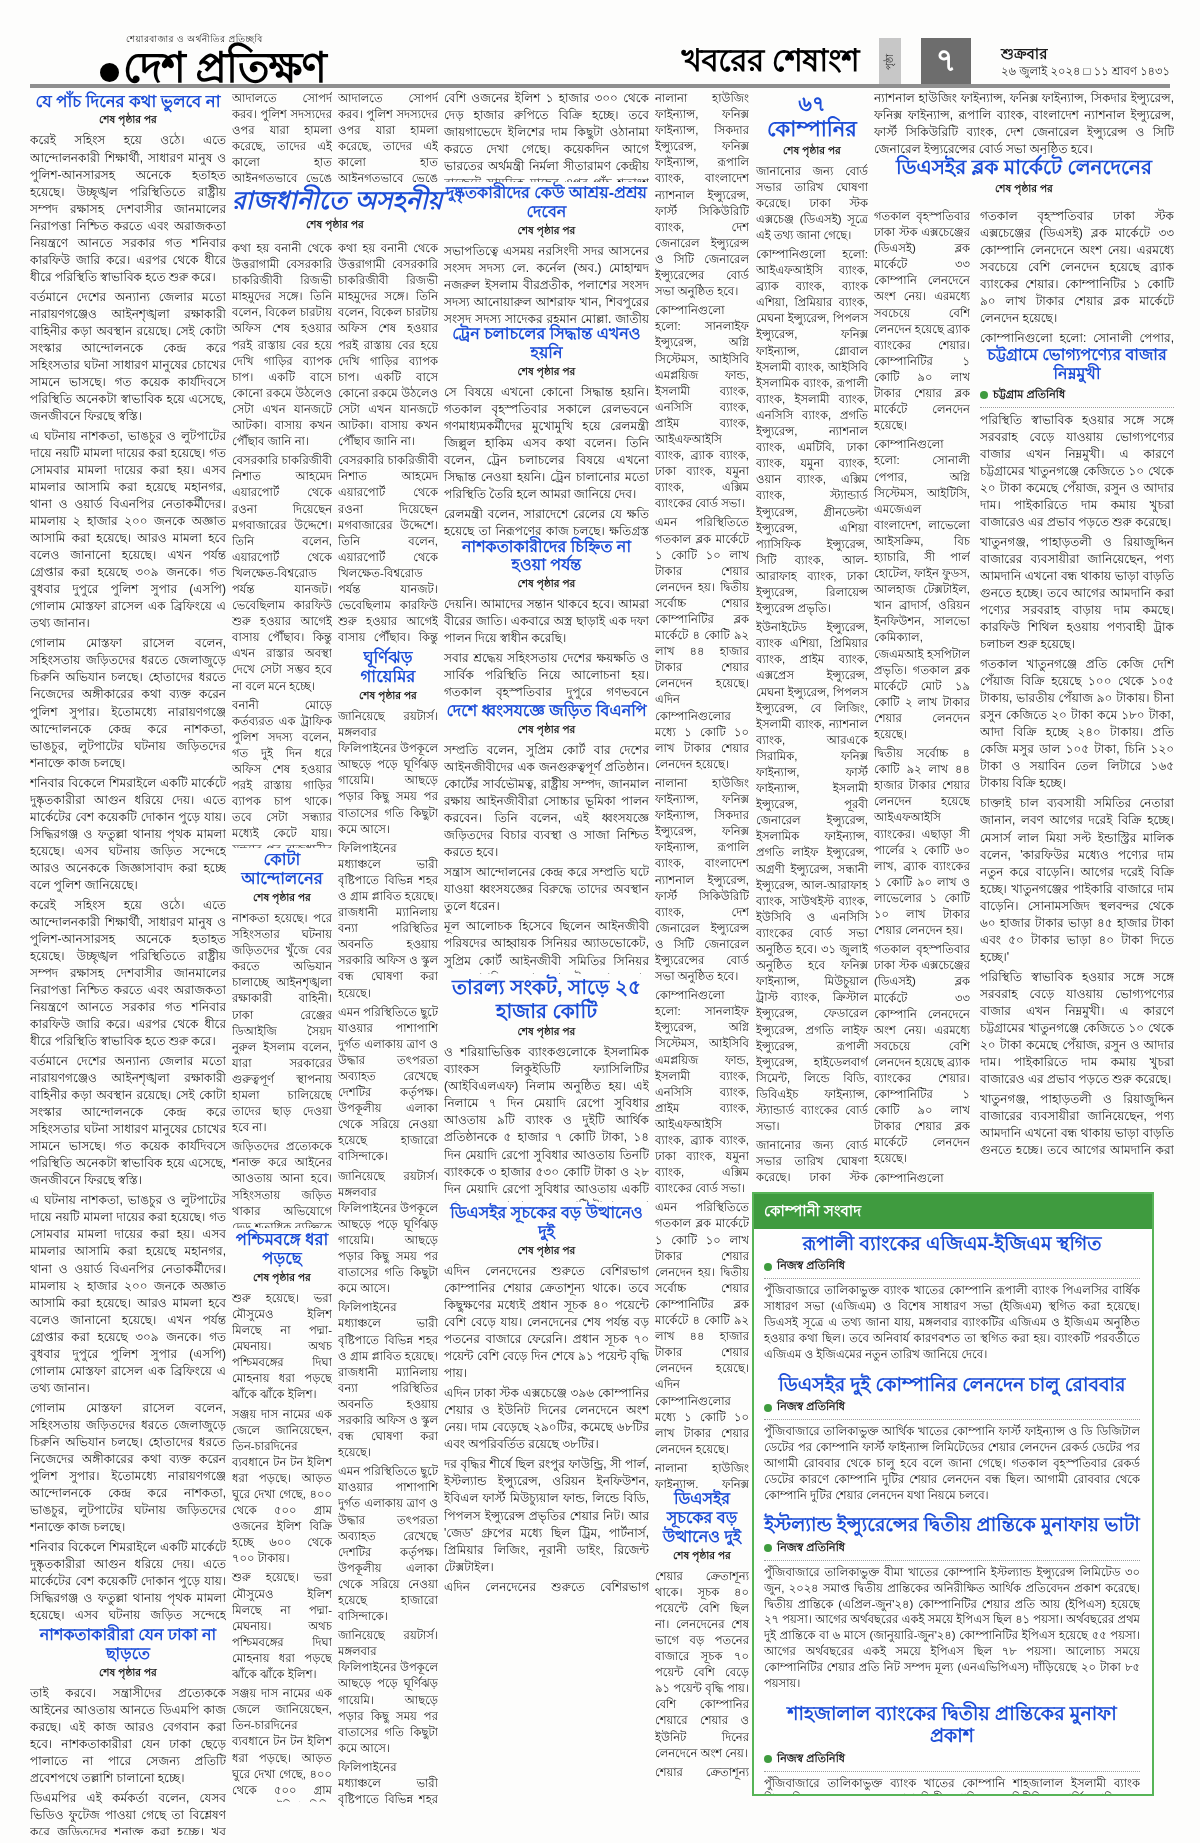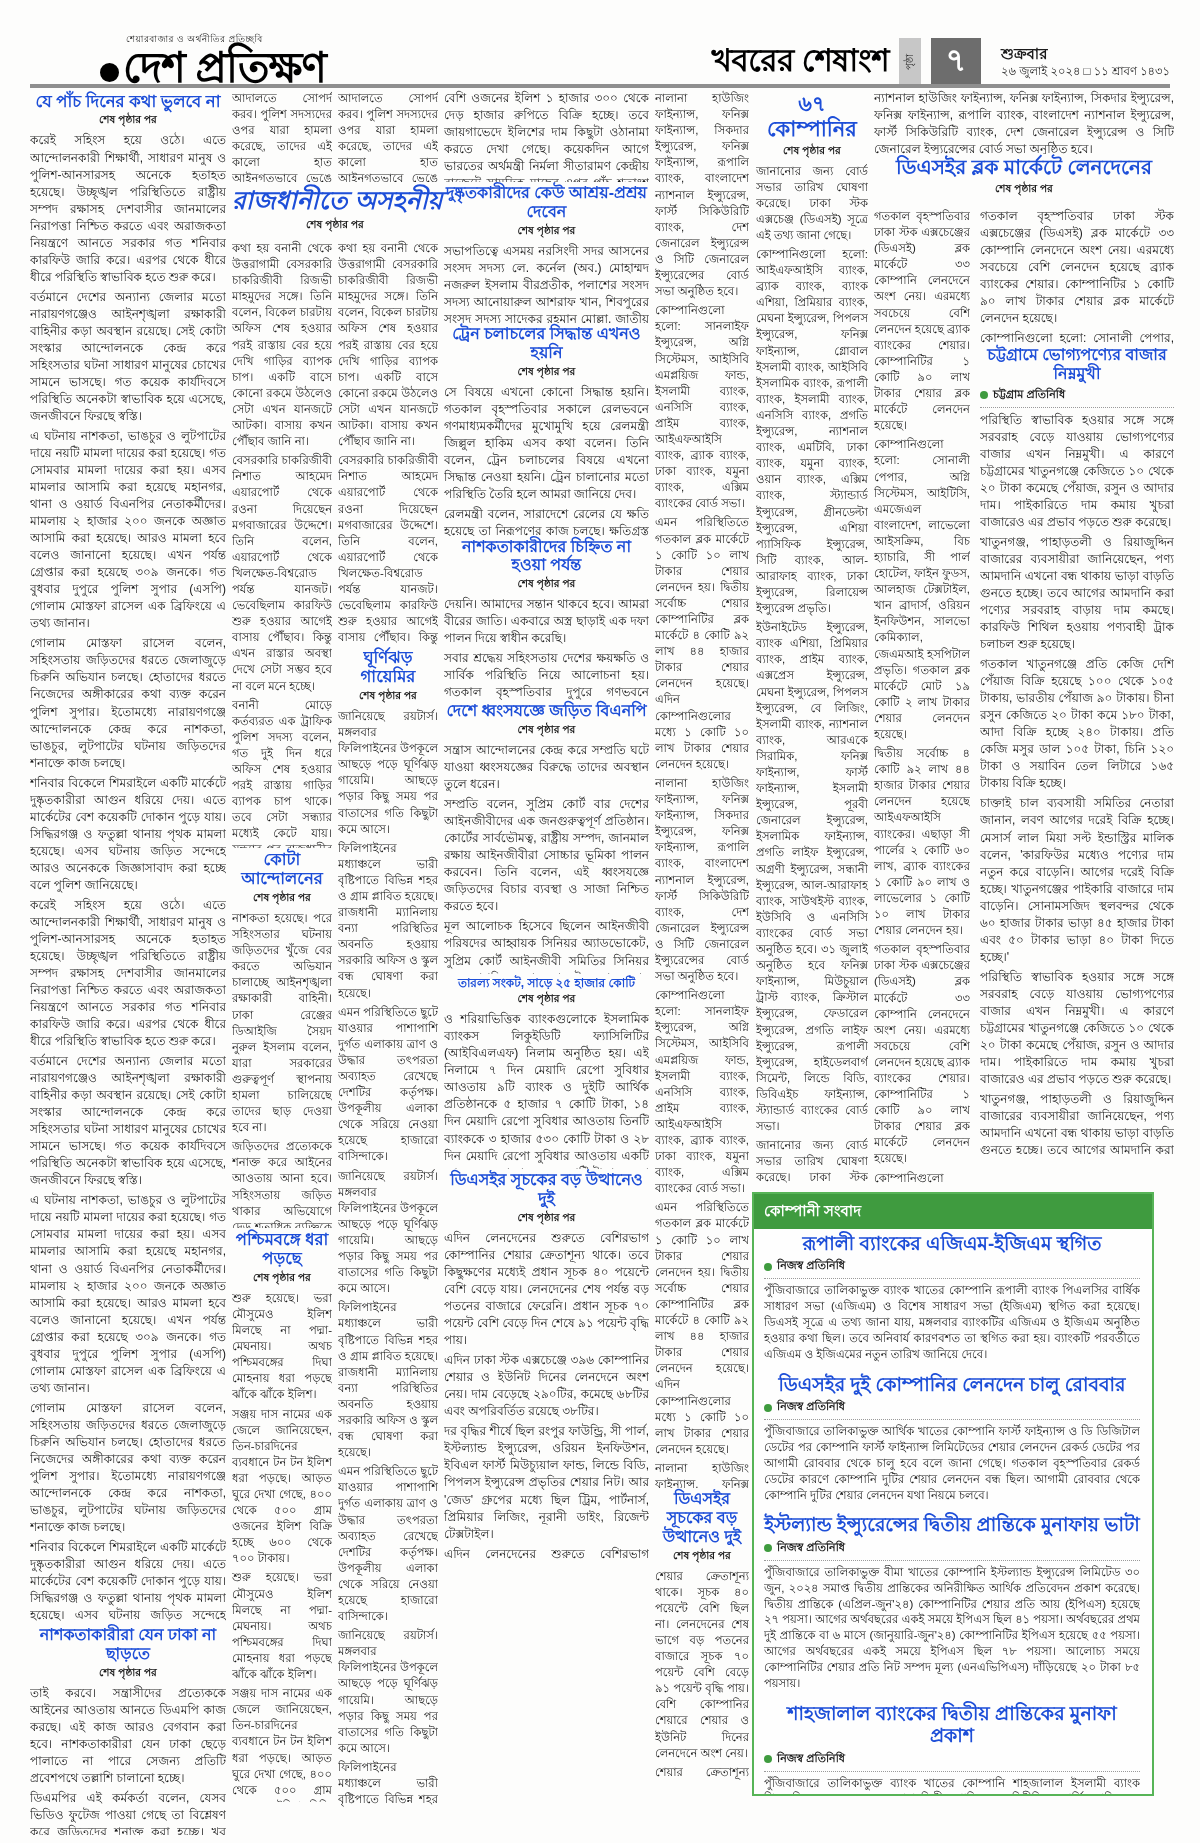--- a/index.html
+++ b/index.html
@@ -43,21 +43,21 @@
   .box-item .body p{font-size:11.5px;line-height:1.38;}
 </style>
 </head>
 <body>
 
 <div class="abs" style="left:30px;top:32px;width:1140px;height:52px;">
   <div class="abs" style="left:70px;top:0;">
     <div id="masthead-tagline">শেয়ারবাজার ও অর্থনীতির প্রতিচ্ছবি</div>
     <div id="masthead-title"><span class="seal"></span><span>দেশ প্রতিক্ষণ</span></div>
   </div>
-  <div class="abs" style="right:0;top:4px;display:flex;align-items:center;gap:10px;">
+  <div class="abs" style="right:0;top:4px;display:flex;align-items:center;gap:20px;">
     <div id="section-title">খবরের শেষাংশ</div>
     <div class="pagebox-label">পৃষ্ঠা</div>
     <div class="pagebox-num">৭</div>
     <div class="dateblock">
       <div class="day">শুক্রবার</div>
       <div class="date">২৬ জুলাই ২০২৪ □ ১১ শ্রাবণ ১৪৩১</div>
     </div>
   </div>
 </div>
 <div id="header-rule" class="abs" style="left:30px;top:84px;width:1140px;"></div>
@@ -163,25 +163,25 @@
     </div>
   <div class="hl" style="font-size:16px;">নাশকতাকারীদের চিহ্নিত না হওয়া পর্যন্ত</div>
   <div class="cont">শেষ পৃষ্ঠার পর</div>
   <div class="body" style="height:104px;">
       <p>দেয়নি। আমাদের সন্তান থাকবে হবে। আমরা বীরের জাতি। একবারে অস্ত্র ছাড়াই এক দফা পালন দিয়ে স্বাধীন করেছি।</p>
       <p>সবার শ্রদ্ধেয় সহিংসতায় দেশের ক্ষয়ক্ষতি ও সার্বিক পরিস্থিতি নিয়ে আলোচনা হয়। গতকাল বৃহস্পতিবার দুপুরে গণভবনে ব্যবসায়ীদের সঙ্গে বৈঠকে এসব কথা বলা হয়। নাশকতাকারীদের চিহ্নিত করতে সবার সহযোগিতা চাওয়া হয়।</p>
     </div>
   <div class="hl" style="font-size:16px;">দেশে ধ্বংসযজ্ঞে জড়িত বিএনপি</div>
   <div class="cont">শেষ পৃষ্ঠার পর</div>
   <div class="body" style="height:232px;">
+      <p>সম্প্রতি বলেন, সুপ্রিম কোর্ট বার দেশের আইনজীবীদের এক জনগুরুত্বপূর্ণ প্রতিষ্ঠান। কোর্টের সার্বভৌমত্ব, রাষ্ট্রীয় সম্পদ, জানমাল রক্ষায় আইনজীবীরা সোচ্চার ভূমিকা পালন করবেন। তিনি বলেন, এই ধ্বংসযজ্ঞে জড়িতদের বিচার ব্যবস্থা ও সাজা নিশ্চিত করতে হবে।</p>
       <p>সন্ত্রাস আন্দোলনের কেন্দ্র করে সম্প্রতি ঘটে যাওয়া ধ্বংসযজ্ঞের বিরুদ্ধে তাদের অবস্থান তুলে ধরেন।</p>
-      <p>সম্প্রতি বলেন, সুপ্রিম কোর্ট বার দেশের আইনজীবীদের এক জনগুরুত্বপূর্ণ প্রতিষ্ঠান। কোর্টের সার্বভৌমত্ব, রাষ্ট্রীয় সম্পদ, জানমাল রক্ষায় আইনজীবীরা সোচ্চার ভূমিকা পালন করবেন। তিনি বলেন, এই ধ্বংসযজ্ঞে জড়িতদের বিচার ব্যবস্থা ও সাজা নিশ্চিত করতে হবে।</p>
       <p>মূল আলোচক হিসেবে ছিলেন আইনজীবী পরিষদের আহ্বায়ক সিনিয়র অ্যাডভোকেট, সুপ্রিম কোর্ট আইনজীবী সমিতির সিনিয়র সহ-সভাপতি অ্যাডভোকেট মো. আবু ওবাইদ, সিনিয়র সহ-সভাপতি হুমায়ুন কবির পল্লব, সদস্য প্রমুখ।</p>
     </div>
-  <div class="hl" style="font-size:12px;">তারল্য সংকট, সাড়ে ২৫ হাজার কোটি</div>
+  <div class="hl" style="font-size:20px;">তারল্য সংকট, সাড়ে ২৫ হাজার কোটি</div>
   <div class="cont">শেষ পৃষ্ঠার পর</div>
   <div class="body" style="height:158px;">
       <p>ও শরিয়াভিত্তিক ব্যাংকগুলোকে ইসলামিক ব্যাংকস লিকুইডিটি ফ্যাসিলিটির (আইবিএলএফ) নিলাম অনুষ্ঠিত হয়। এই নিলামে ৭ দিন মেয়াদি রেপো সুবিধার আওতায় ৯টি ব্যাংক ও দুইটি আর্থিক প্রতিষ্ঠানকে ৫ হাজার ৭ কোটি টাকা, ১৪ দিন মেয়াদি রেপো সুবিধার আওতায় তিনটি ব্যাংককে ৩ হাজার ৫৩০ কোটি টাকা ও ২৮ দিন মেয়াদি রেপো সুবিধার আওতায় একটি ব্যাংককে ৭ হাজার ১৯৭ কোটি টাকা দেওয়া হয়।</p>
     </div>
   <div class="hl" style="font-size:16px;">ডিএসইর সূচকের বড় উত্থানেও দুই</div>
   <div class="cont">শেষ পৃষ্ঠার পর</div>
   <div class="body" style="height:330px;">
       <p>এদিন লেনদেনের শুরুতে বেশিরভাগ কোম্পানির শেয়ার ক্রেতাশূন্য থাকে। তবে কিছুক্ষণের মধ্যেই প্রধান সূচক ৪০ পয়েন্টে বেশি বেড়ে যায়। লেনদেনের শেষ পর্যন্ত বড় পতনের বাজারে ফেরেনি। প্রধান সূচক ৭০ পয়েন্ট বেশি বেড়ে দিন শেষে ৯১ পয়েন্ট বৃদ্ধি পায়।</p>
       <p>এদিন ঢাকা স্টক এক্সচেঞ্জে ৩৯৬ কোম্পানির শেয়ার ও ইউনিট দিনের লেনদেনে অংশ নেয়। দাম বেড়েছে ২৯০টির, কমেছে ৬৮টির এবং অপরিবর্তিত রয়েছে ৩৮টির।</p>
       <p>দর বৃদ্ধির শীর্ষে ছিল রংপুর ফাউন্ড্রি, সী পার্ল, ইস্টল্যান্ড ইন্স্যুরেন্স, ওরিয়ন ইনফিউশন, ইবিএল ফার্স্ট মিউচ্যুয়াল ফান্ড, লিন্ডে বিডি, পিপলস ইন্স্যুরেন্স প্রভৃতির শেয়ার নিট। আর 'জেড' গ্রুপের মধ্যে ছিল ট্রিম, পার্টনার্স, প্রিমিয়ার লিজিং, নূরানী ডাইং, রিজেন্ট টেক্সটাইল।</p>

